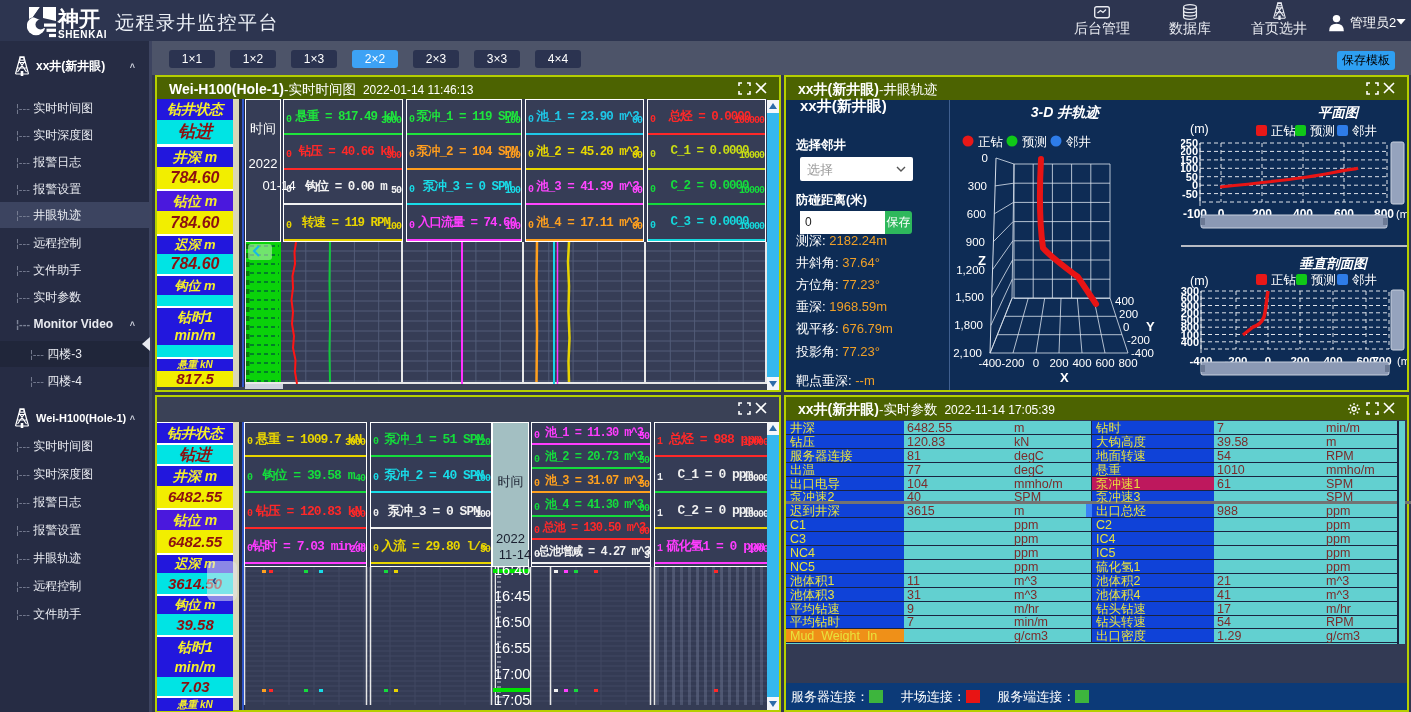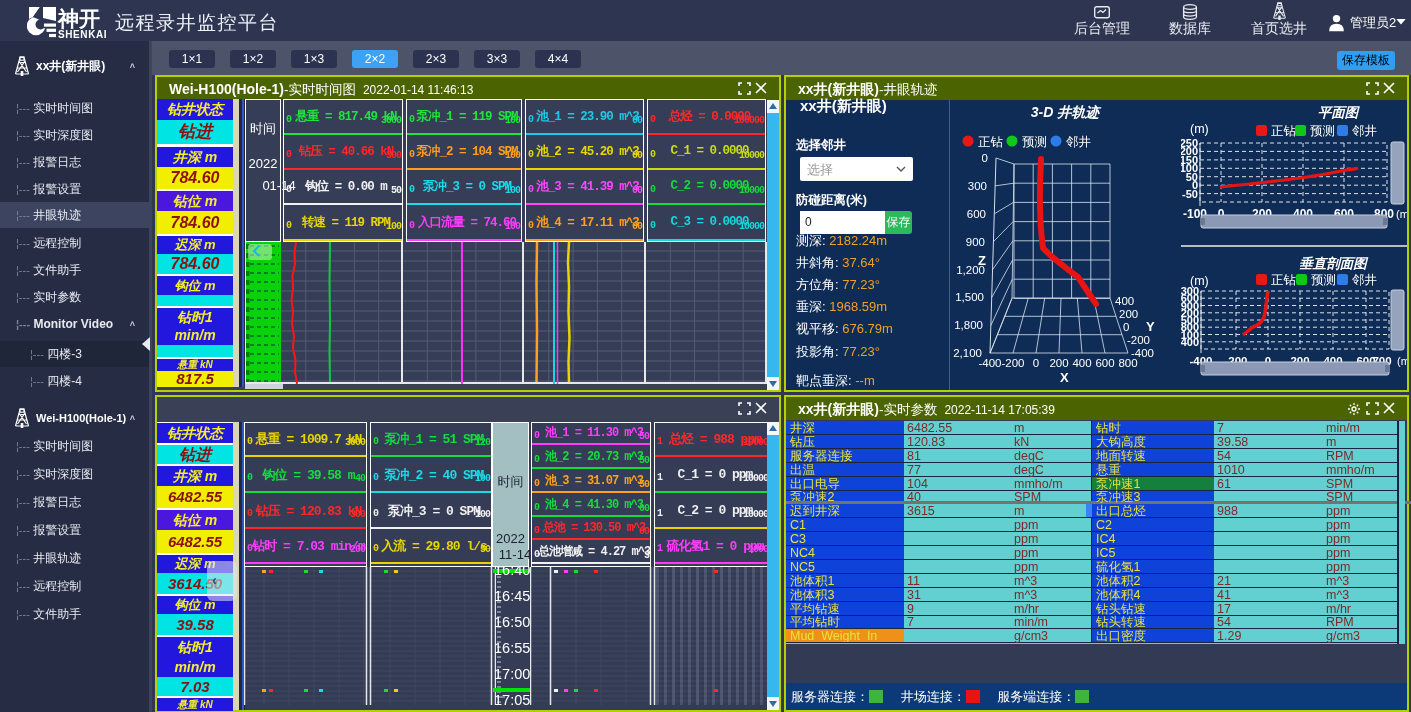--- a/index.html
+++ b/index.html
@@ -827,21 +827,21 @@
         </div>
         <div class="abs" style="top:42px;left:0;width:611px;height:14px;border-bottom:1px solid #1a2440">
           <div class="abs" style="left:0;top:0;width:118px;height:100%;background:#0f42d8;color:#e8e23c;font-size:12.5px;line-height:14px;padding-left:4px;overflow:hidden;white-space:nowrap">出温</div>
           <div class="abs" style="left:118px;top:0;width:188px;height:100%;color:#7b2b2b;font-size:12.5px;line-height:14px;border-right:1px solid #1a2440"><span style="padding-left:3px">77</span><span class="abs" style="left:110px">degC</span></div>
           <div class="abs" style="left:306px;top:0;width:122px;height:100%;background:#0f42d8;color:#e8e23c;font-size:12.5px;line-height:14px;padding-left:4px">悬重</div>
           <div class="abs" style="left:428px;top:0;width:177px;height:100%;color:#7b2b2b;font-size:12.5px;line-height:14px"><span style="padding-left:3px">1010</span><span class="abs" style="left:112px">mmho/m</span></div>
         </div>
         <div class="abs" style="top:56px;left:0;width:611px;height:14px;border-bottom:1px solid #1a2440">
           <div class="abs" style="left:0;top:0;width:118px;height:100%;background:#0f42d8;color:#e8e23c;font-size:12.5px;line-height:14px;padding-left:4px;overflow:hidden;white-space:nowrap">出口电导</div>
           <div class="abs" style="left:118px;top:0;width:188px;height:100%;color:#7b2b2b;font-size:12.5px;line-height:14px;border-right:1px solid #1a2440"><span style="padding-left:3px">104</span><span class="abs" style="left:110px">mmho/m</span></div>
-          <div class="abs" style="left:306px;top:0;width:122px;height:100%;background:#15803d;color:#e8e23c;font-size:12.5px;line-height:14px;padding-left:4px">泵冲速1</div>
+          <div class="abs" style="left:306px;top:0;width:122px;height:100%;background:#be185d;color:#e8e23c;font-size:12.5px;line-height:14px;padding-left:4px">泵冲速1</div>
           <div class="abs" style="left:428px;top:0;width:177px;height:100%;color:#7b2b2b;font-size:12.5px;line-height:14px"><span style="padding-left:3px">61</span><span class="abs" style="left:112px">SPM</span></div>
         </div>
         <div class="abs" style="top:70px;left:0;width:626px;height:13px;border-bottom:3px solid #737373">
           <div class="abs" style="left:0;top:0;width:118px;height:100%;background:#0f42d8;color:#e8e23c;font-size:12.5px;line-height:13px;padding-left:4px;overflow:hidden;white-space:nowrap">泵冲速2</div>
           <div class="abs" style="left:118px;top:0;width:188px;height:100%;color:#7b2b2b;font-size:12.5px;line-height:13px;border-right:1px solid #1a2440"><span style="padding-left:3px">40</span><span class="abs" style="left:110px">SPM</span></div>
           <div class="abs" style="left:306px;top:0;width:122px;height:100%;background:#0f42d8;color:#e8e23c;font-size:12.5px;line-height:13px;padding-left:4px">泵冲速3</div>
           <div class="abs" style="left:428px;top:0;width:177px;height:100%;color:#7b2b2b;font-size:12.5px;line-height:13px"><span style="padding-left:3px"></span><span class="abs" style="left:112px">SPM</span></div>
         </div>
         <div class="abs" style="top:83px;left:0;width:611px;height:14px;border-bottom:1px solid #1a2440">
           <div class="abs" style="left:0;top:0;width:118px;height:100%;background:#0f42d8;color:#e8e23c;font-size:12.5px;line-height:14px;padding-left:4px;overflow:hidden;white-space:nowrap">迟到井深</div>

